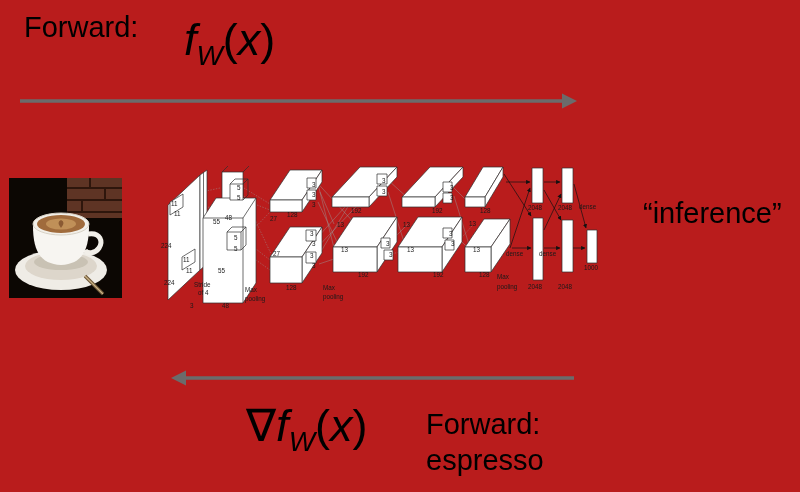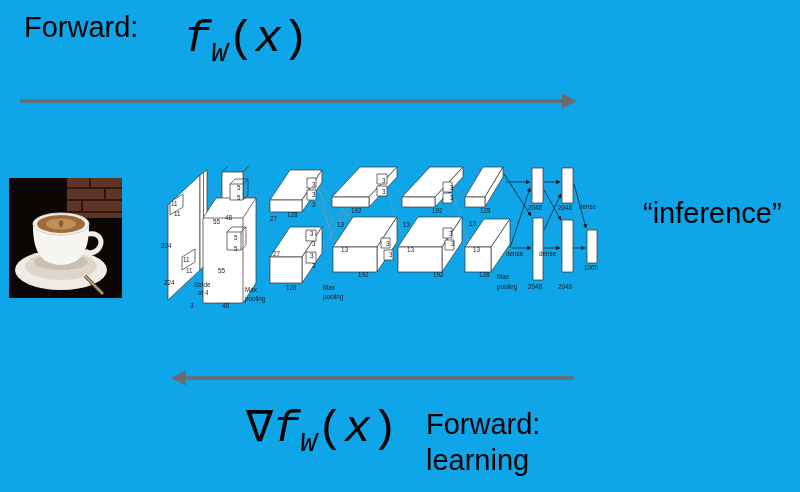--- a/index.html
+++ b/index.html
@@ -1,22 +1,22 @@
 <!DOCTYPE html>
 <html><head>
 <meta charset="utf-8">
 <style>
   html,body{margin:0;padding:0;background:#fff}
-  .canvas{position:relative;width:800px;height:492px;background:#0ea5e9;overflow:hidden;
+  .canvas{position:relative;width:800px;height:492px;background:#b91c1c;overflow:hidden;
           font-family:"Liberation Sans",sans-serif;color:#000}
   .lbl{position:absolute;font-size:29px;line-height:38px;white-space:nowrap}
   #forward-label{left:24px;top:8px}
   #prediction-label{left:643px;top:192px;line-height:42px}
   #backward-label{left:426px;top:406px;line-height:36px}
-  .formula{position:absolute;font-family:Liberation Mono, monospace;font-style:italic;white-space:nowrap}
+  .formula{position:absolute;font-family:Liberation Sans, sans-serif;font-style:italic;white-space:nowrap}
   #forward-formula{left:184px;top:14px;font-size:45px}
   #backward-formula{left:246px;top:399px;font-size:45px}
   .formula sub{font-size:62%;line-height:0}
   .formula .up{font-style:normal}
   .arrow-svg{position:absolute}
   #forward-arrow{left:14px;top:88px}
   #backward-arrow{left:165px;top:366px}
   #coffee-photo{position:absolute;left:9px;top:178px;width:113px;height:120px}
   #alexnet-diagram{position:absolute;left:160px;top:160px;width:455px;height:152px}
   
@@ -299,16 +299,16 @@
 
   <svg class="arrow-svg" id="backward-arrow" width="415" height="26">
     <line x1="20" y1="12" x2="409" y2="12" stroke="#6b6b6b" stroke-width="3.6"></line>
     <polygon points="21,4.5 21,19.5 6,12" fill="#6b6b6b"></polygon>
   </svg>
 
   <div class="formula" id="backward-formula"><span class="up">∇</span><span>f</span><sub>W</sub><span class="up">(</span><span>x</span><span class="up">)</span></div>
 
   <div class="lbl" id="backward-label">
     <div>Forward:</div>
-    <div>learning</div>
+    <div>espresso</div>
   </div>
 
 </div>
 
 </body></html>

